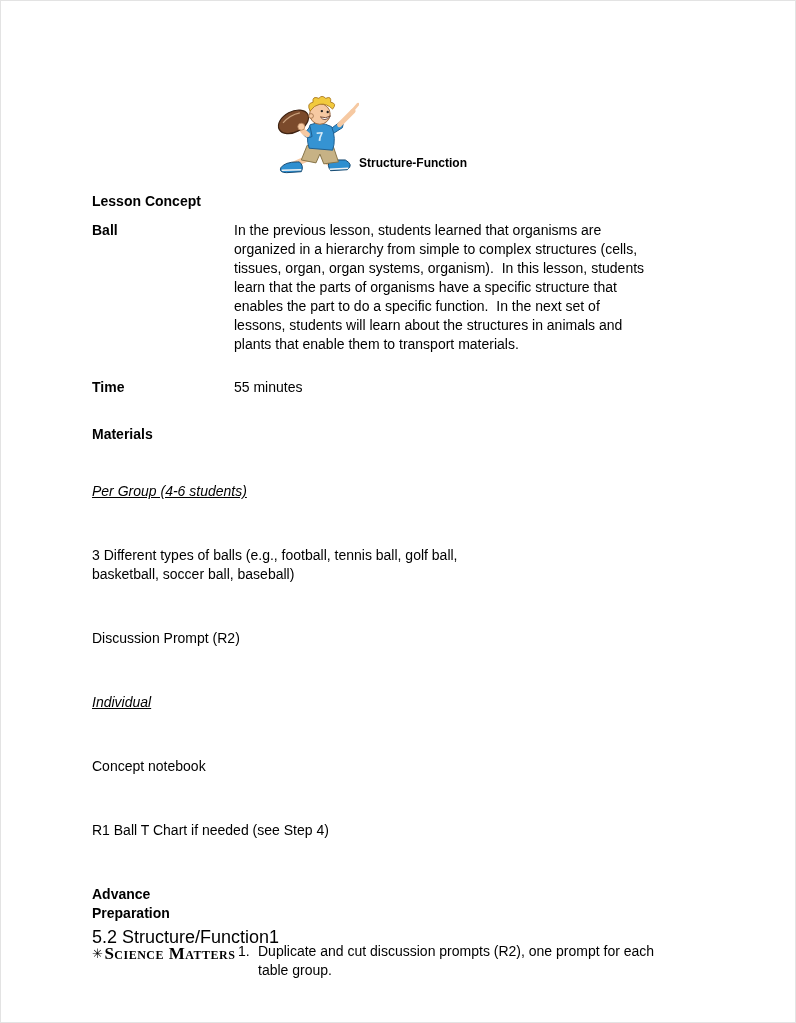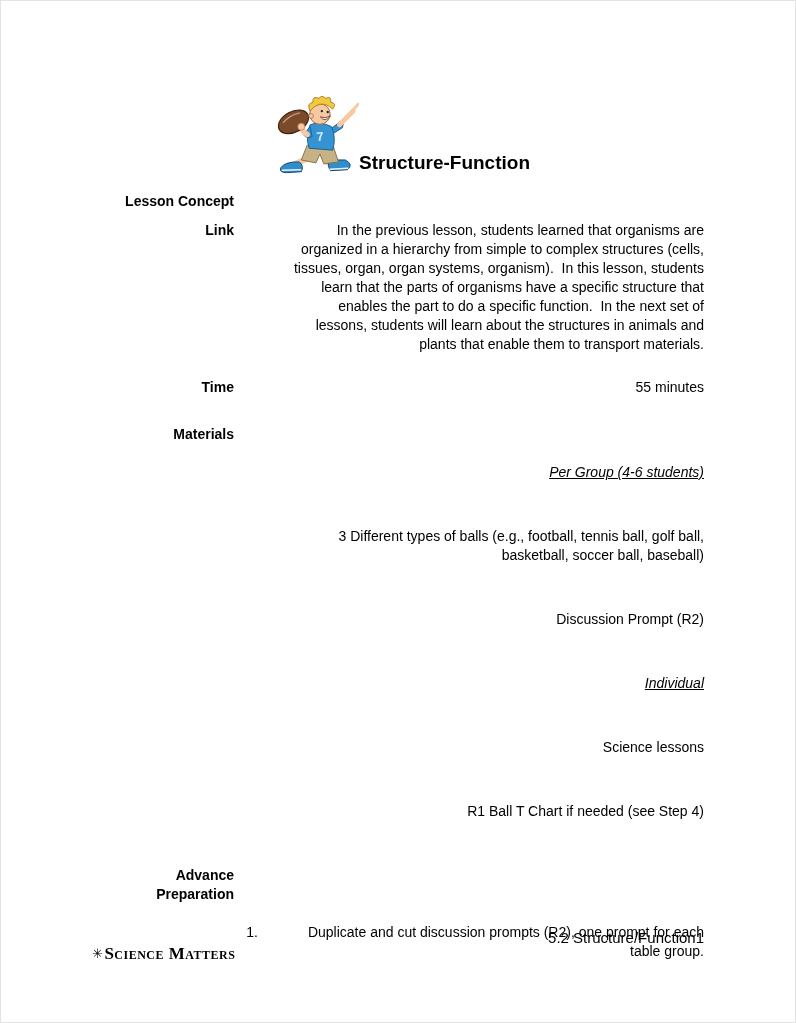--- a/index.html
+++ b/index.html
@@ -11,42 +11,42 @@
     color:#000;
     font-family:"Liberation Sans","DejaVu Sans",sans-serif;
     font-size:14px;line-height:19px;
     box-sizing:border-box;
     padding:92px 91px 0 91px;
     border:1px solid #e3e3e3;
     overflow:hidden;
   }
   .header{display:flex;align-items:flex-end;margin-left:179px;height:85px;}
   .header svg{display:block;flex:none;}
-  .doc-title{font-weight:bold;font-size:19px;line-height:18px;padding-bottom:6px;}
+  .doc-title{font-weight:bold;font-size:12px;line-height:18px;padding-bottom:6px;}
 
-  .row{display:flex;text-align:right;}
+  .row{display:flex;}
   .label{width:142px;flex:none;font-weight:bold;white-space:pre-line;}
   .body{width:474px;white-space:pre-wrap;}
 
   .row-lesson{margin-top:14px;}
   .row-link{margin-top:10px;}
   .row-time{margin-top:24px;}
-  .row-materials{margin-top:28px;}
+  .row-materials{margin-top:28px;flex-direction:column;}
   .row-ap{margin-top:0;}
 
   .mat-item{margin:0 0 7px 0;white-space:pre-wrap;}
   .underline{text-decoration:underline;font-style:italic;}
 
   .ap-body{margin-top:19px;}
   .ap-item{display:flex;padding-left:4px;margin-bottom:8px;}
   .ap-num{width:20px;flex:none;}
   .ap-text{flex:1;white-space:pre-wrap;}
 
   .footer{position:absolute;left:91px;right:91px;top:929px;}
-  .footer-line1{display:flex;justify-content:flex-end;font-size:15px;line-height:15px;}
+  .footer-line1{display:flex;justify-content:flex-start;font-size:18px;line-height:15px;}
   .footer-logo{
     font-family:"Liberation Serif","DejaVu Serif",serif;
     font-variant:small-caps;font-weight:bold;
     font-size:17px;line-height:18px;letter-spacing:0.5px;
     display:flex;align-items:center;
   }
   .logo-symbol{font-family:"DejaVu Sans",sans-serif;font-size:13px;margin-right:1px;}
 </style>
 </head>
 <body>
@@ -92,21 +92,21 @@
       <path d="M50.5 23 Q55 29 61 22 Q56 25 50.5 23 Z" fill="#fff" stroke="#5a2b1a" stroke-width="0.8"></path>
     </svg>
     <div class="doc-title">Structure-Function</div>
   </div>
 
   <div class="row row-lesson">
     <div class="label">Lesson Concept</div>
   </div>
 
   <div class="row row-link">
-    <div class="label">Link</div>
+    <div class="label">Ball</div>
     <div class="body">In the previous lesson, students learned that organisms are
 organized in a hierarchy from simple to complex structures (cells,
 tissues, organ, organ systems, organism).  In this lesson, students
 learn that the parts of organisms have a specific structure that
 enables the part to do a specific function.  In the next set of
 lessons, students will learn about the structures in animals and
 plants that enable them to transport materials.</div>
   </div>
 
   <div class="row row-time">
@@ -115,21 +115,21 @@
   </div>
 
   <div class="row row-materials">
     <div class="label">Materials</div>
     <div class="body">
       <p class="mat-item underline">Per Group (4-6 students)</p>
       <p class="mat-item">3 Different types of balls (e.g., football, tennis ball, golf ball,
 basketball, soccer ball, baseball)</p>
       <p class="mat-item">Discussion Prompt (R2)</p>
       <p class="mat-item underline">Individual</p>
-      <p class="mat-item">Science lessons</p>
+      <p class="mat-item">Concept notebook</p>
       <p class="mat-item">R1 Ball T Chart if needed (see Step 4)</p>
     </div>
   </div>
 
   <div class="row row-ap">
     <div class="label">Advance
 Preparation</div>
     <div class="body ap-body">
       <div class="ap-item">
         <span class="ap-num">1.</span>

